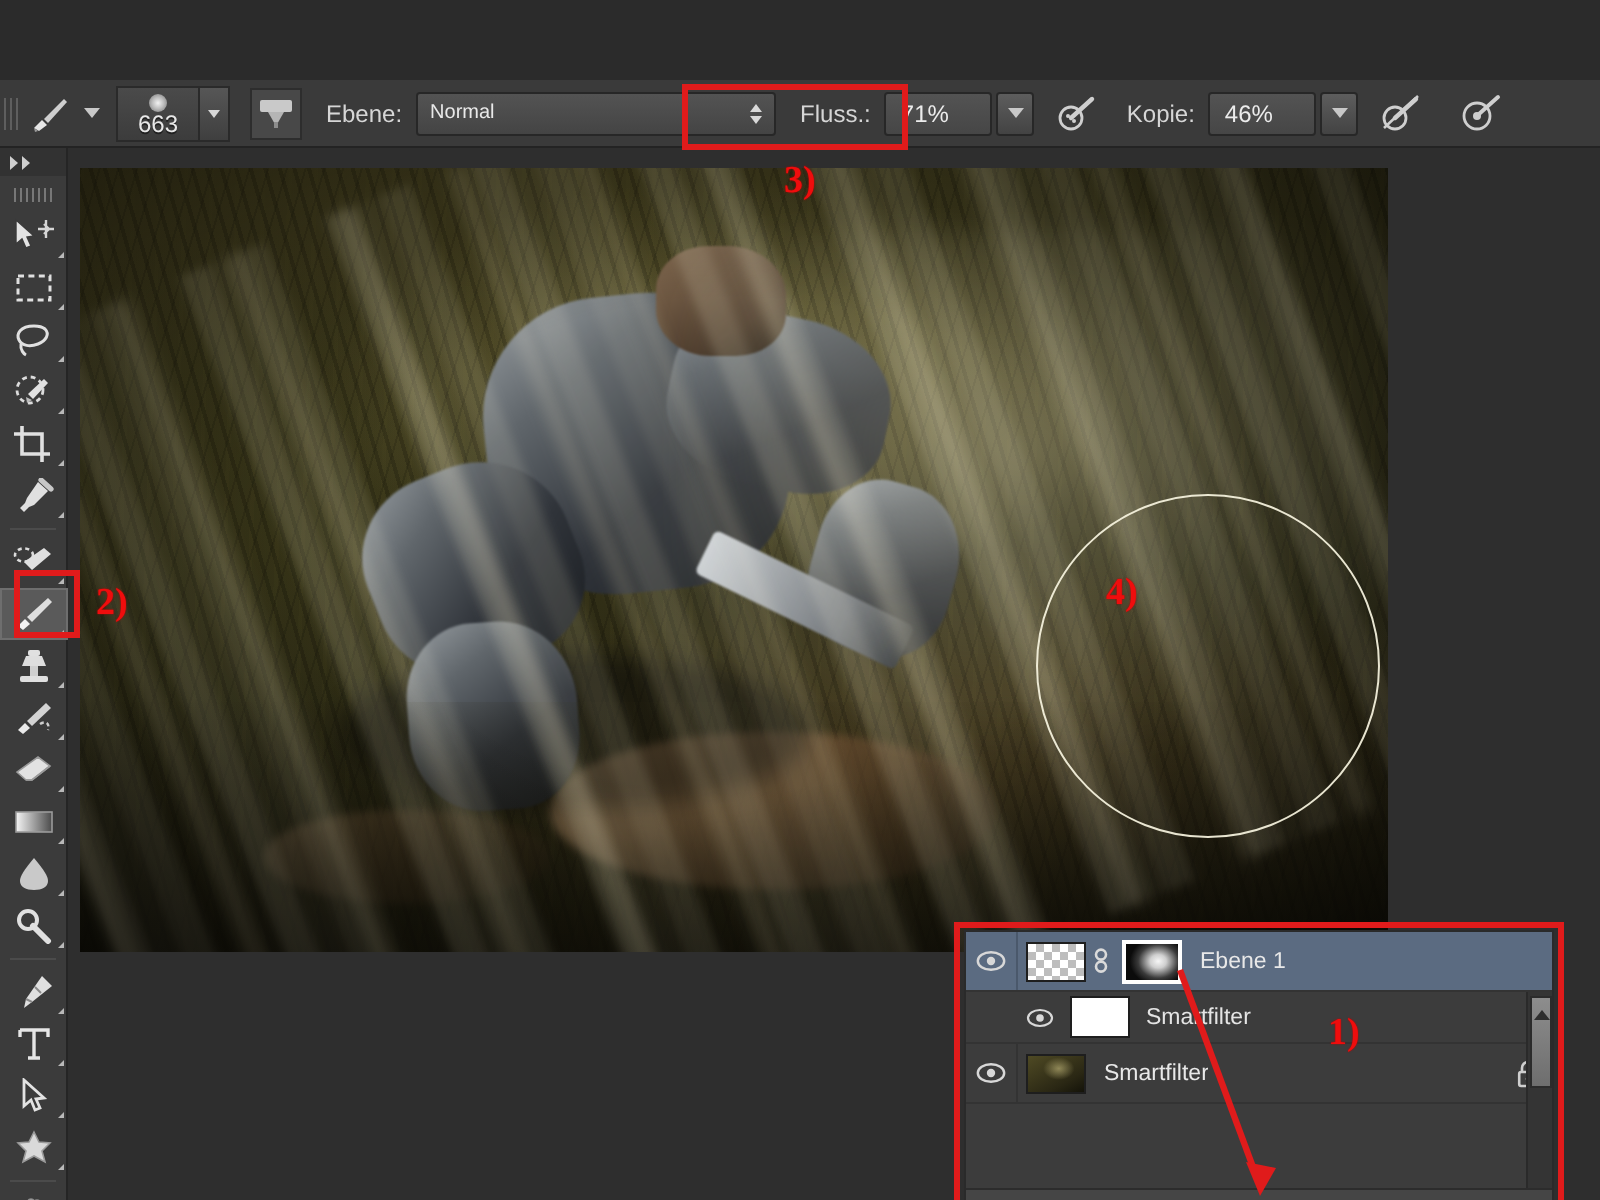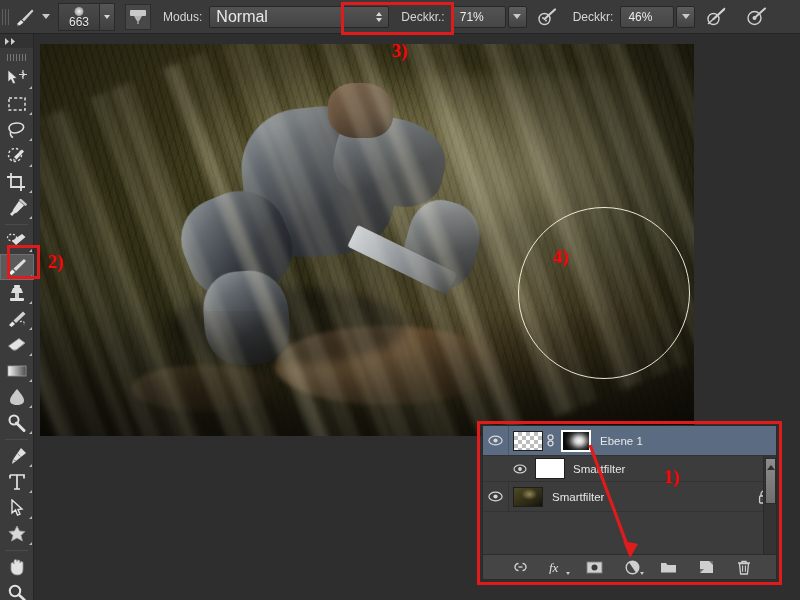--- a/index.html
+++ b/index.html
@@ -2,21 +2,21 @@
 <html><head>
 <meta charset="utf-8">
 <style>
   * { box-sizing: border-box; margin: 0; padding: 0; }
   html, body {
     width: 800px; height: 600px;
     overflow: hidden;
     background: #2b2b2b;
     font-family: "Liberation Sans", sans-serif;
   }
-  #app { position: relative; width: 800px; height: 484px; }
+  #app { position: relative; width: 800px; height: 484px; margin-top: 40px; }
 
   
   #options-bar {
     position: absolute; left: 0; top: 0; width: 800px; height: 34px;
     background: #3a3a3a;
     border-bottom: 1px solid #232323;
     display: flex; align-items: center;
   }
   .gripper {
     width: 9px; height: 26px; margin-left: 2px;
@@ -59,21 +59,21 @@
     background: #484848; border: 1px solid #2d2d2d;
     display: flex; align-items: center; justify-content: center;
   }
   .ob-label {
     font-size: 12px; color: #d6d6d6; margin: 0 7px 0 12px; white-space: nowrap;
   }
   .ob-select {
     height: 22px; background: linear-gradient(#535353,#444);
     border: 1px solid #272727; border-radius: 2px;
     display: flex; align-items: center; padding: 10px 6px;
-    color: #e9e9e9; font-size: 16px; position: relative;
+    color: #e9e9e9; font-size: 10px; position: relative;
   }
   #modus-select { width: 180px; }
   .stepper-arrows {
     position: absolute; right: 6px; top: 50%; transform: translateY(-50%);
     display: flex; flex-direction: column; gap: 2px;
   }
   .stepper-arrows i {
     width: 0; height: 0; display: block;
     border-left: 3.5px solid transparent; border-right: 3.5px solid transparent;
   }
@@ -320,47 +320,47 @@
     </div>
 
     <div class="tablet-btn">
       <svg width="18" height="16" viewBox="0 0 18 16">
         <rect x="1" y="1" width="16" height="6" rx="1" fill="#c9c9c9"></rect>
         <path d="M5 7 L9 14 L13 7 Z" fill="#b5b5b5"></path>
         <rect x="8" y="12" width="2" height="3" fill="#8d8d8d"></rect>
       </svg>
     </div>
 
-    <span class="ob-label">Modus:</span>
+    <span class="ob-label">Ebene:</span>
     <div class="ob-select" id="modus-select">
       <span>Normal</span>
       <span class="stepper-arrows">
           <i class="up"></i>
           <i class="dn"></i>
         </span>
     </div>
 
-    <span class="ob-label">Deckkr.:</span>
+    <span class="ob-label">Fluss.:</span>
     <div class="num-field">
       <span>71%</span>
     </div>
     <div class="num-dd">
       <span class="tiny-arrow"></span>
     </div>
 
     <div class="airbrush-btn">
       <svg width="21" height="19" viewBox="0 0 21 19">
         <circle cx="7.5" cy="12" r="5.5" fill="none" stroke="#cfcfcf" stroke-width="1.4"></circle>
         <path d="M7.5 12 L18 2.5" stroke="#cfcfcf" stroke-width="2.2" stroke-linecap="round"></path>
         <circle cx="6" cy="11" r="1" fill="#cfcfcf"></circle>
           <circle cx="9" cy="13.5" r="1" fill="#cfcfcf"></circle>
       </svg>
     </div>
 
-    <span class="ob-label">Deckkr:</span>
+    <span class="ob-label">Kopie:</span>
     <div class="num-field">
       <span>46%</span>
     </div>
     <div class="num-dd">
       <span class="tiny-arrow"></span>
     </div>
 
     <div class="airbrush-btn">
       <svg width="21" height="19" viewBox="0 0 21 19">
         <circle cx="7.5" cy="12" r="5.5" fill="none" stroke="#cfcfcf" stroke-width="1.4"></circle>

